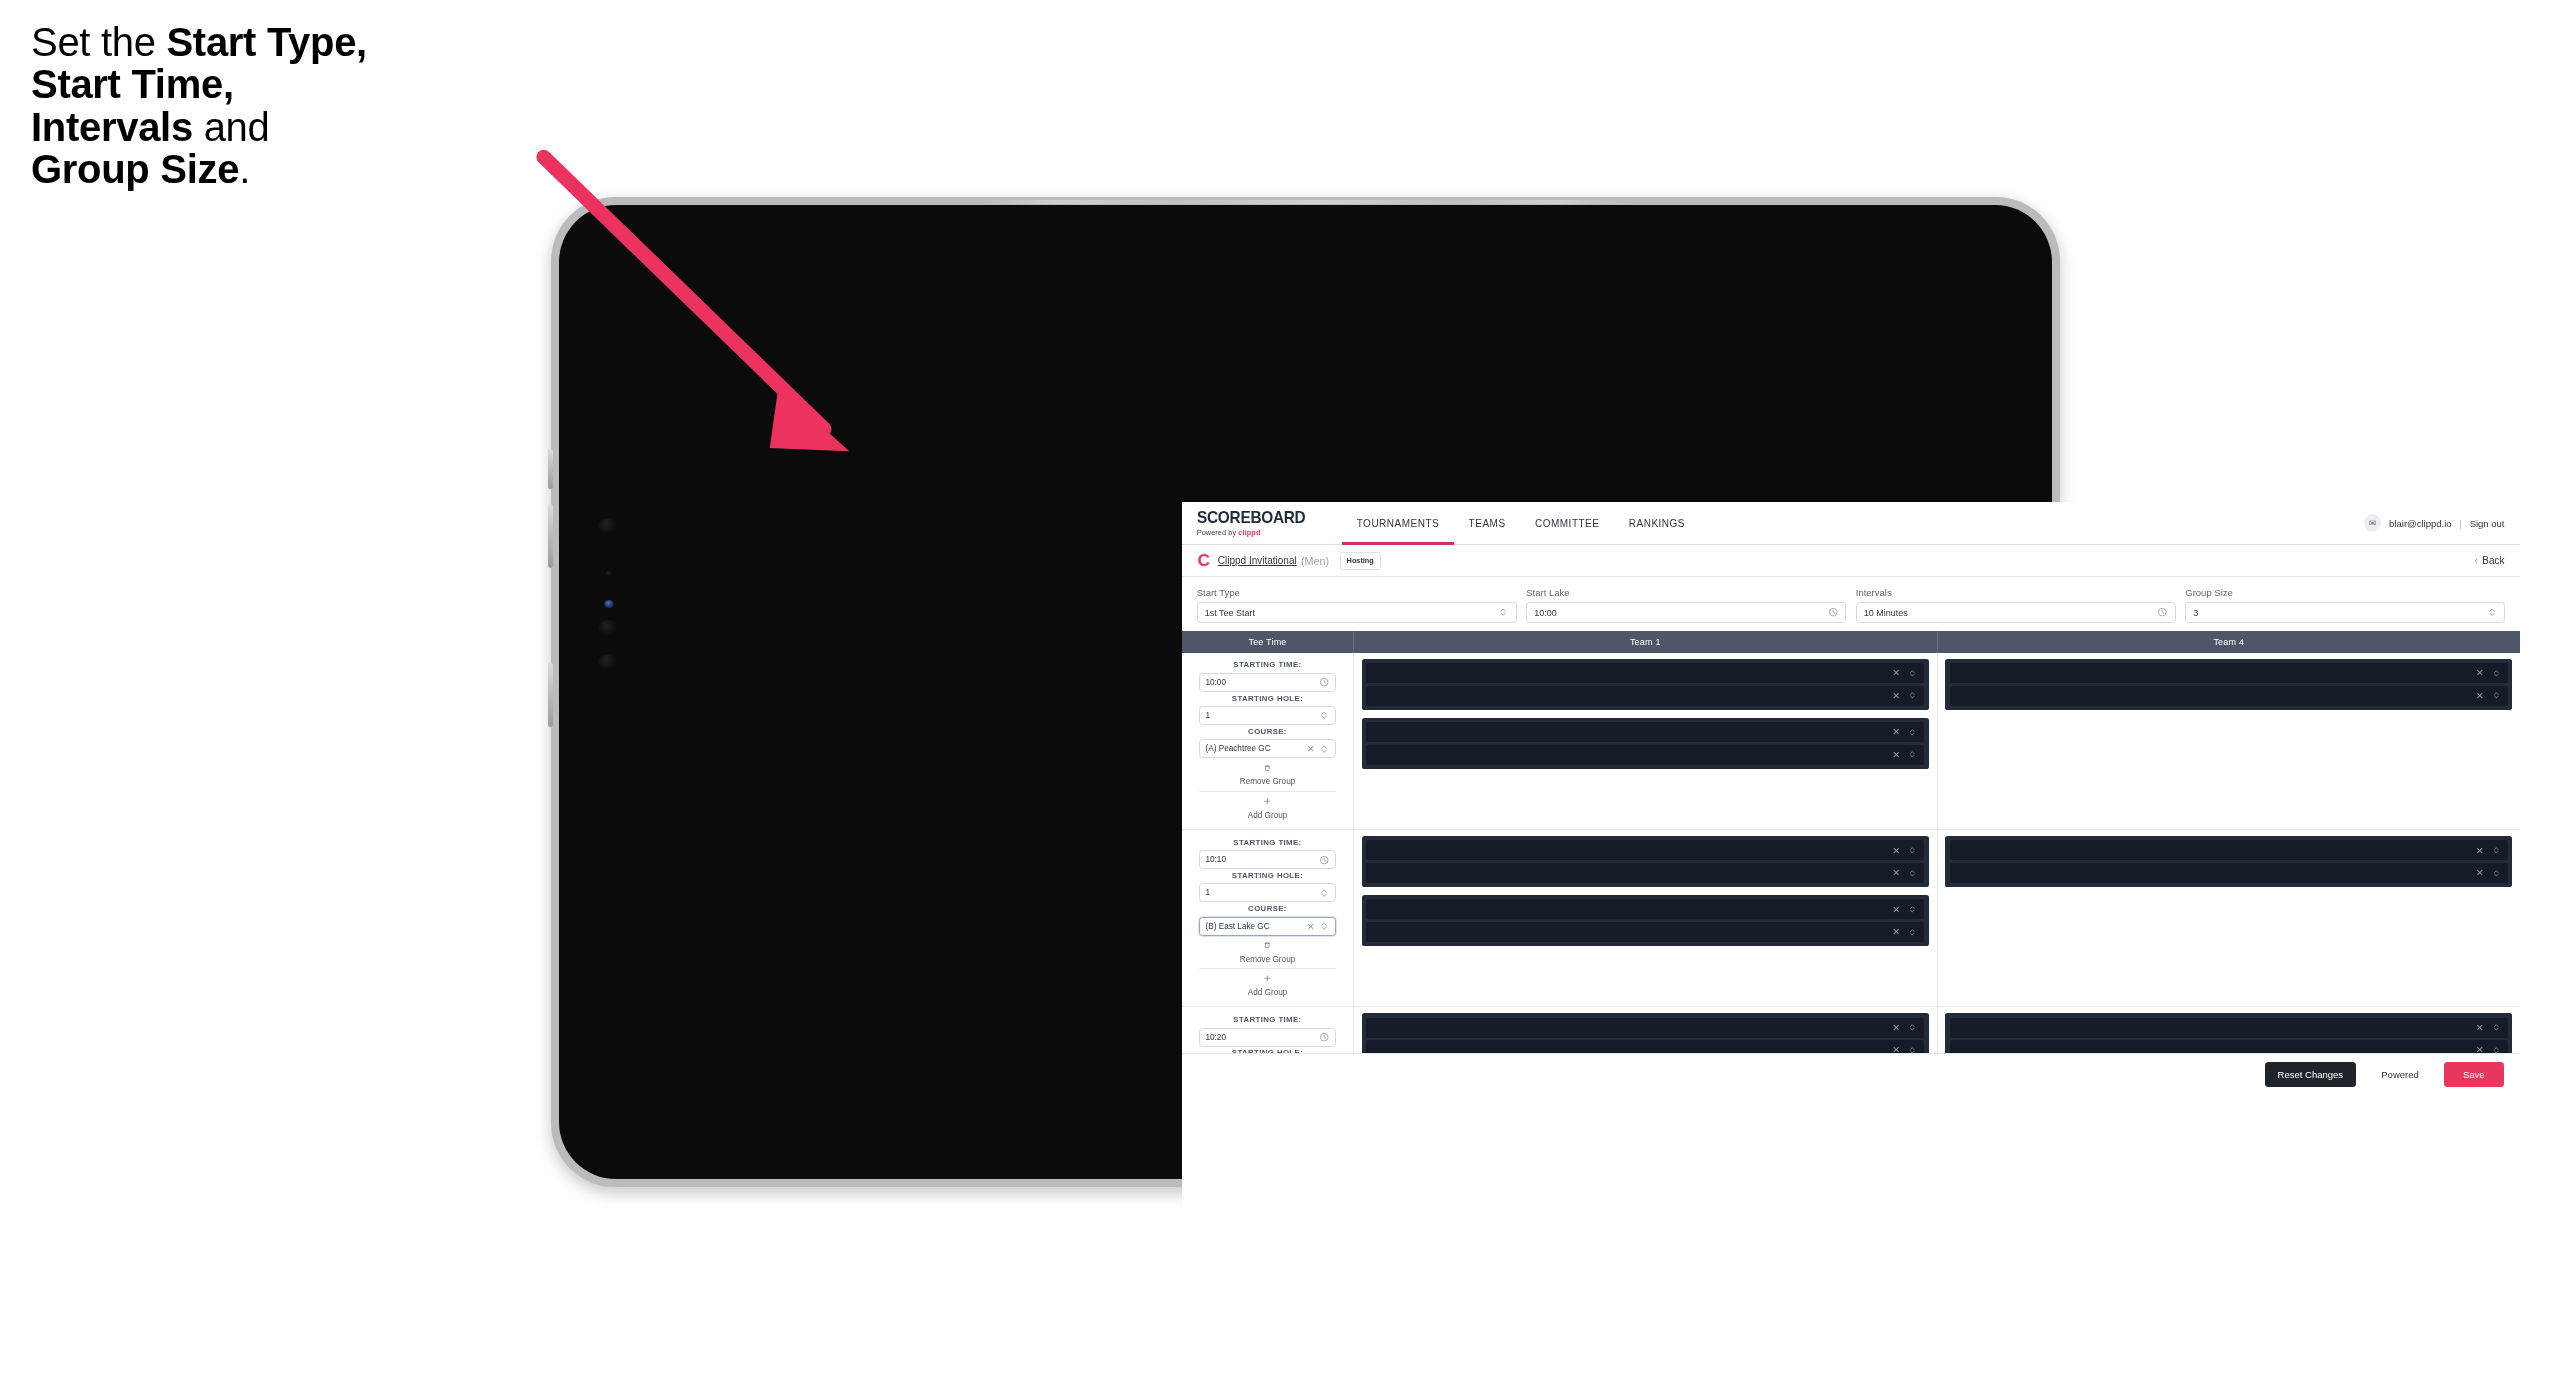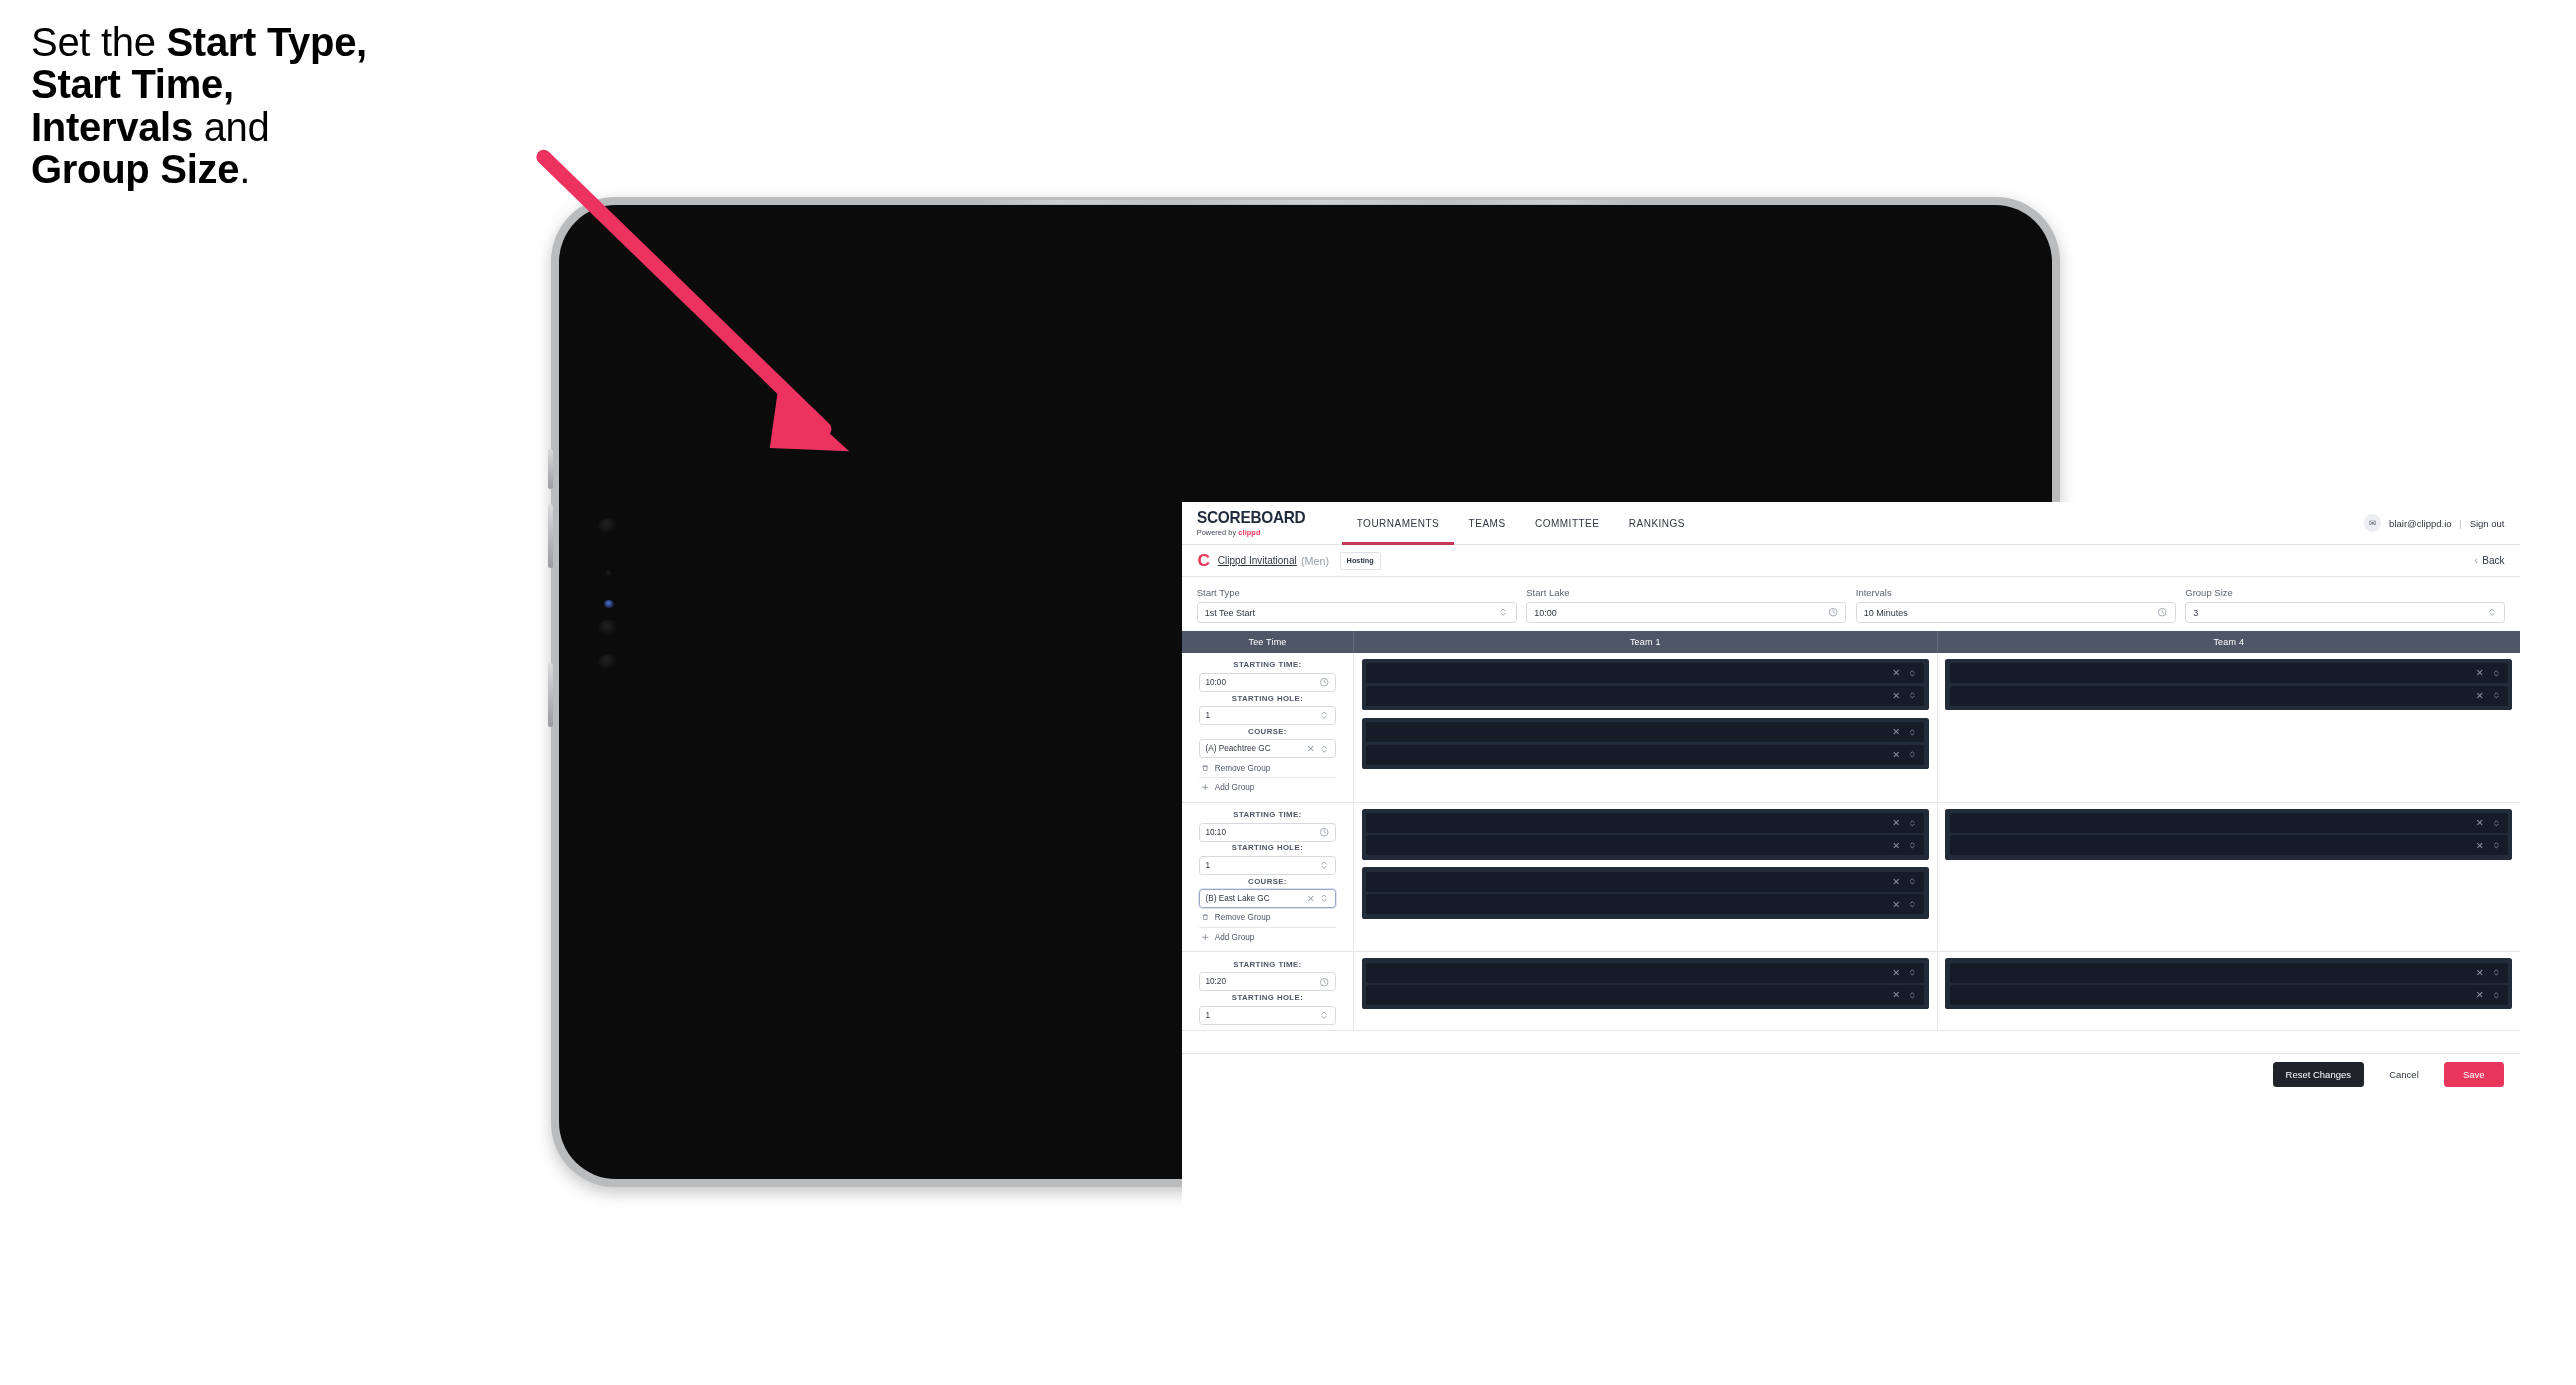--- a/index.html
+++ b/index.html
@@ -165,21 +165,21 @@
   .mini {
     height: 19px; border: 0.9px solid #d6d9de; border-radius: 3.5px; background:#fff;
     display: flex; align-items: center; padding: 0 5.2px; font-size: 8.2px; color:#2e3641;
     cursor: pointer;
   }
   .mini.focus { border-color: #9aa6c4; box-shadow: 0 0 0 0.9px rgba(120,140,190,.25); }
   .mini .val { flex: 1; white-space: nowrap; overflow: hidden; }
   .mini .x { color: #9aa1ab; font-size: 9.5px; margin-right: 4.3px; }
   .glink {
     display: flex; align-items: center; gap: 5.2px; font-size: 8.2px; color: #4e5667;
-    padding: 5.2px 1.7px 4.3px; cursor: pointer;
+    padding: 5.2px 1.7px 4.3px; cursor: pointer; flex-direction: column;
   }
   .glink.bordered { border-top: 0.9px solid #e6e8eb; }
   .glink .gi { width: 8.6px; height: 8.6px; color: #7b828d; flex:none; }
 
   .col-team {
     flex: 1; padding: 6px 7.8px; display: flex; flex-direction: column; gap: 7.8px;
   }
   .col-team.divider { border-right: 0.9px solid #e6e8eb; }
   .slotbox {
     background: #222b39; border-radius: 2.6px; padding: 4.3px 4.3px;
@@ -583,21 +583,21 @@
                   </svg>
               </div>
             </div>
           </div>
         </div>
 
       </div>
 
       <div class="footer">
         <div class="btn dark">Reset Changes</div>
-        <div class="btn ghost">Cancel</div>
+        <div class="btn ghost">Powered</div>
         <div class="btn save">Save</div>
       </div>
 
     </div>
   </div>
 
   <svg class="arrow" viewBox="0 0 2985 1606">
     <path d="M630 182 L955 497" stroke="#ec3360" stroke-width="17" stroke-linecap="round" fill="none"></path>
     <path d="M902 448 L984 523 L892 519 Z" fill="#ec3360"></path>
   </svg>

